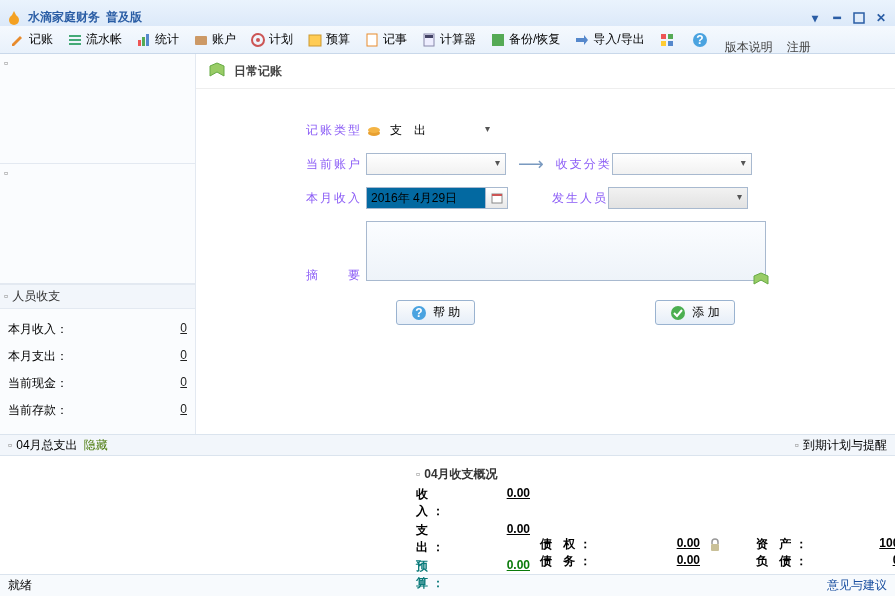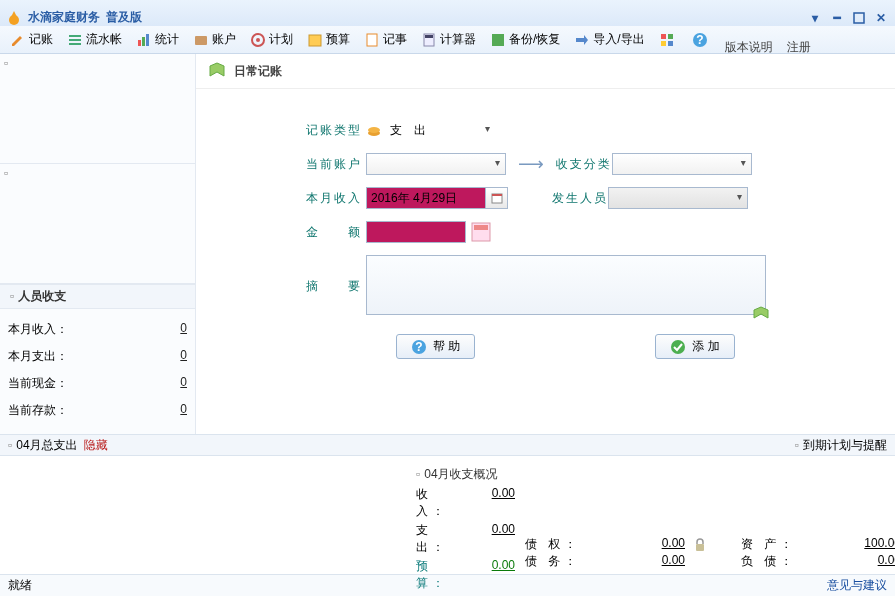--- a/index.html
+++ b/index.html
@@ -14,61 +14,61 @@
 .tbtn { display:flex; align-items:center; padding: 2px 6px; margin-right:2px; cursor:pointer; border-radius:3px; }
 .tbtn .ic { width:16px; height:16px; margin-right:3px; }
 .tbtn.textonly { color:#444;margin-top:16px; }
 
 .main { display:flex; height: 380px; }
 .sidebar { width: 196px; background: #fafcfe; border-right:1px solid #e3e9f1; display:flex; flex-direction:column; }
 .side-blank { flex:0 0 auto; }
 .sb1 { height: 110px; border-bottom:1px solid #e3e9f1; position:relative; }
 .sb2 { height: 120px; border-bottom:1px solid #e3e9f1; position:relative; }
 .sb-handle { position:absolute; top:2px; left:4px; color:#888; cursor:pointer; }
-.sb-header { background:#f2f6fb; border-top:1px solid #e3e9f1; border-bottom:1px solid #e3e9f1; padding:3px 10px; color:#333;font-weight:bold; }
+.sb-header { background:#f2f6fb; border-top:1px solid #e3e9f1; border-bottom:1px solid #e3e9f1; padding:3px 4px; color:#333; }
 .sb-header .sb-handle { position:static; margin-right:4px; }
 .sb-rows { padding:4px 8px; }
 .sb-row { display:flex; justify-content:space-between; padding:2px 0;margin-top:6px; }
 .sb-row .v { text-decoration: underline; color:#222; }
 
 .content { flex:1; display:flex; flex-direction:column; }
 .content-title { display:flex; align-items:center; padding:8px 12px; border-bottom:1px solid #eee; }
 .content-title .ic { width:18px; height:18px; margin-right:8px; }
 .form { padding: 30px 0 0 110px; }
 .frow { display:flex; align-items:center; margin-bottom:12px; }
-.flabel { width: 60px; color:#0f766e; text-align:justify; letter-spacing:2px; }
-.f-input, .f-select, .f-date { height:22px; border:1px solid #a8b9cf; background:#be185d; padding:0 4px; }
+.flabel { width: 60px; color:#8b5cf6; text-align:justify; letter-spacing:2px; }
+.f-input, .f-select, .f-date { height:22px; border:1px solid #a8b9cf; background:#0369a1; padding:0 4px; }
 .f-select { width:140px; appearance:none; background:linear-gradient(#fff,#f1f1f1); position:relative; }
 .sel-wrap { position:relative; display:inline-block; }
 .sel-wrap::after { content:"▾"; position:absolute; right:6px; top:4px; font-size:10px; color:#555; pointer-events:none; }
 .f-date { width:120px; }
 .date-wrap { display:flex; align-items:center; }
 .date-btn { width:22px; height:22px; border:1px solid #a8b9cf; border-left:none; background:linear-gradient(#fff,#e8e8e8); display:flex; align-items:center; justify-content:center; cursor:pointer; }
 .arrow-icon { margin:0 12px; color:#7a9ac0; font-size:18px; }
 .radios { display:flex; gap:14px; align-items:center; margin-left:8px; }
 .radios label { display:flex; align-items:center; gap:4px; cursor:pointer; }
 .f-amount { width:100px; }
 .calc-ic { width:22px; height:22px; margin-left:4px; cursor:pointer; }
 .f-textarea { width:400px; height:60px; border:1px solid #a8b9cf; resize:none; padding:4px; background: linear-gradient(#fbfdff,#eef3f9); }
 .ta-wrap { position:relative; }
 .ta-icon { position:absolute; right:-4px; bottom:-4px; cursor:pointer; }
 .btns { display:flex; gap:180px; margin-top:16px; margin-left:90px; }
 .fbtn { display:flex; align-items:center; gap:6px; padding:3px 14px; border:1px solid #9ab3d0; border-radius:3px; background:linear-gradient(#fdfdfd,#e6eef8); cursor:pointer; }
 
 .midbar { height: 22px; background:#f2f6fb; border-top:1px solid #dbe4ee; border-bottom:1px solid #dbe4ee; display:flex; align-items:center; padding:0 8px; }
 .midbar .sp { flex:1; }
-.midbar a { color:#b91c1c; margin-left:6px; cursor:pointer;font-family:Liberation Mono, monospace; }
+.midbar a { color:#4d7c0f; margin-left:6px; cursor:pointer;font-family:Liberation Mono, monospace; }
 .midbar .bullet { color:#888; margin-right:4px; }
 
-.bottom { display:flex; height:118px; }
+.bottom { display:flex; height:118px;font-weight:bold; }
 .bcol2 { flex:1; padding:44px 10px 0 10px; }
 .overview { margin-left: 416px; margin-top:8px; position:relative; }
 .ov-title { color:#333; padding:2px 0; }
 .ov-title .bullet { color:#888; margin-right:4px; }
-.ov-row { display:flex; gap:1px; padding:1px 0; }
+.ov-row { display:flex; gap:16px; padding:1px 0; }
 .ov-row .k { width:44px; letter-spacing:4px; }
 .ov-row .v { width:54px; text-align:right; text-decoration:underline; }
 .ov-row.green .v { color:#0a7a0a; }
 .ov-row.teal .k { color:#0a7a7a; }
 .assets { display:flex; align-items:center; gap:8px; }
 .assets .grp { display:flex; gap:6px; width:160px; }
 .assets .grp .k { letter-spacing:4px; white-space:nowrap; }
 .assets .grp .v { flex:1; text-align:right; text-decoration:underline; }
 
 .statusbar { height:22px; border-top:1px solid #dbe4ee; background:#f7fafd; display:flex; align-items:center; padding:0 8px; }
@@ -282,32 +282,22 @@
                 <rect x="1" y="2" width="10" height="9" fill="#fff" stroke="#888"></rect>
                 <rect x="1" y="2" width="10" height="2" fill="#c55"></rect>
               </svg>
             </span>
         </div>
         <span style="width:44px"></span>
         <span class="flabel" style="width:56px">发生人员</span>
         <span class="sel-wrap"><select class="f-select" style="background:linear-gradient(#f2f2f2,#e2e2e2)"></select></span>
       </div>
 
-      <div class="frow">
-        <span class="flabel">金　　额</span>
-        <input class="f-input f-amount" style="">
-        <span class="calc-ic">
-            <svg viewBox="0 0 22 22">
-              <rect x="2" y="2" width="18" height="18" fill="#fde" stroke="#d9a"></rect>
-              <rect x="4" y="4" width="14" height="5" fill="#e88"></rect>
-            </svg>
-          </span>
-      </div>
-
-      <div class="frow" style="align-items:center">
+
+      <div class="frow" style="align-items:flex-end">
         <span class="flabel">摘　　要</span>
         <div class="ta-wrap">
           <textarea class="f-textarea" style=""></textarea>
           <span class="ta-icon">
               <svg width="18" height="18">
                 <path d="M2 14 L9 10 L16 14 L16 6 L9 3 L2 6 Z" fill="#9c6" stroke="#6a4"></path>
               </svg>
             </span>
         </div>
       </div>

